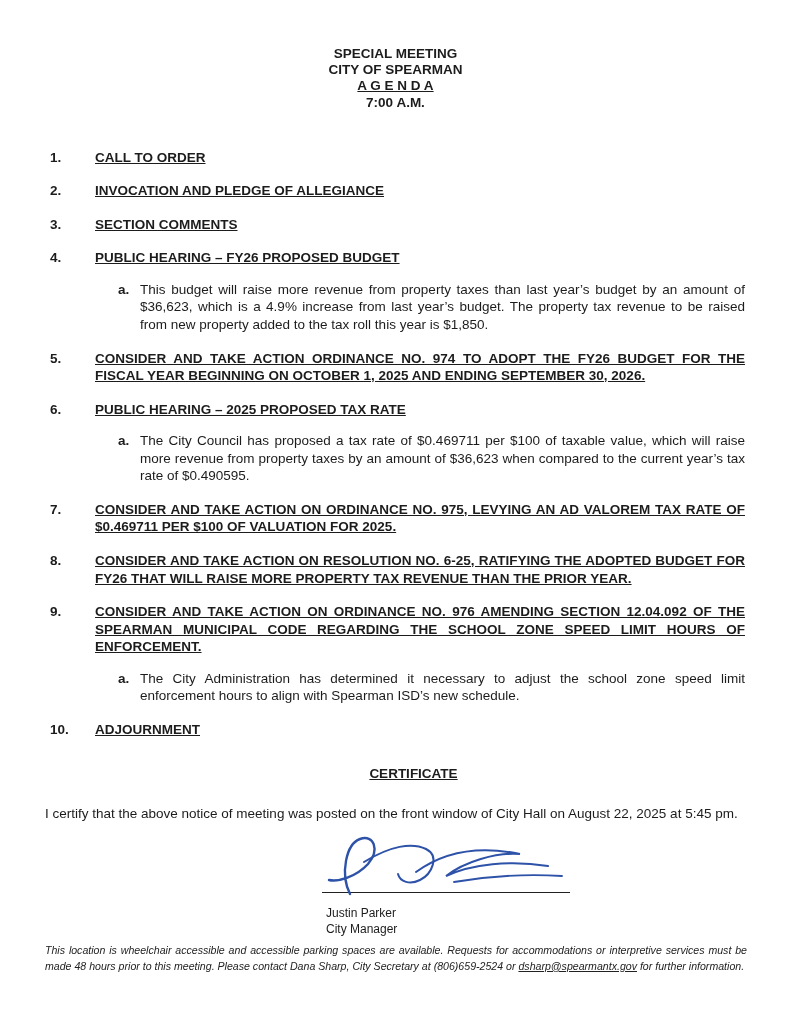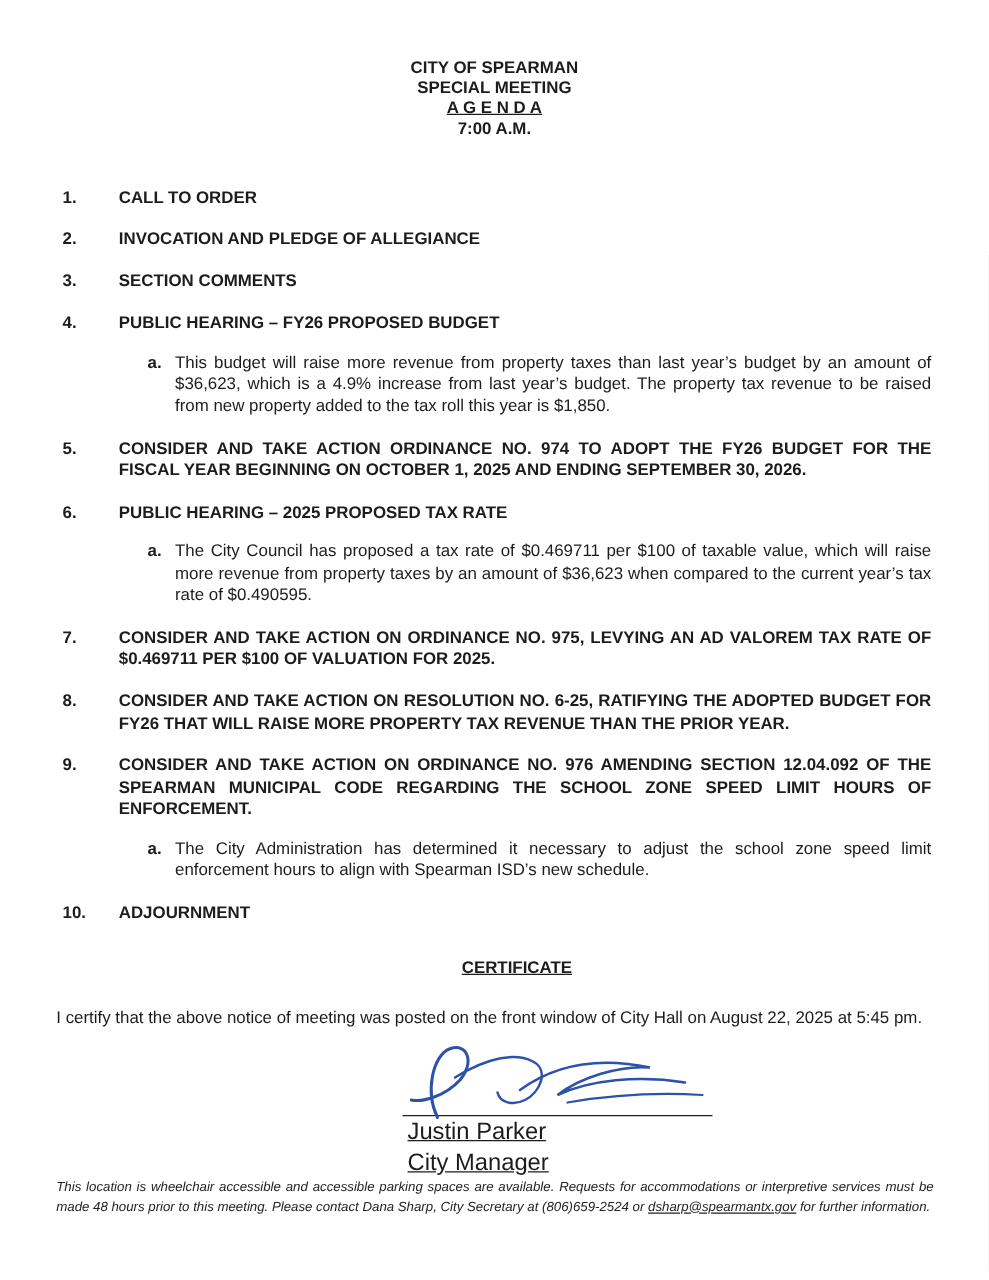--- a/index.html
+++ b/index.html
@@ -31,20 +31,21 @@
     font-weight: bold;
     font-size: 13.5px;
     line-height: 1.3;
   }
   .item-num {
     flex: 0 0 45px;
   }
   .item-text {
     flex: 1;
     text-align: justify;
+    text-decoration: underline;
   }
   .sub-row {
     display: flex;
     margin: -2px 0 16px 68px;
     font-weight: normal;
     font-size: 13.5px;
     line-height: 1.3;
   }
   .sub-letter {
     flex: 0 0 22px;
@@ -73,25 +74,24 @@
   }
   .signature-art {
     display: block;
     margin: 0 0 -14px -18px;
   }
   .signature-line {
     border-bottom: 1.5px solid #222;
     width: 248px;
   }
   .signatory {
-    margin-top: 0;
+    margin-top: 12px;
     margin-left: 4px;
-    font-size: 19px;
+    font-size: 12px;
     line-height: 1.35;
-    text-decoration: underline;
   }
   .footer {
     position: absolute;
     left: 45px;
     right: 44px;
     bottom: 50px;
     font-size: 10.6px;
     font-style: italic;
     line-height: 1.45;
     text-align: justify;
@@ -102,22 +102,22 @@
     text-decoration: underline;
     cursor: pointer;
   }
 </style>
 </head>
 <body>
 
 <div class="page">
 
   <div class="header">
+    <div>SPECIAL MEETING</div>
     <div>CITY OF SPEARMAN</div>
-    <div>SPECIAL MEETING</div>
     <div class="agenda-line">A G E N D A</div>
     <div>7:00 A.M.</div>
   </div>
 
   <div class="items">
 
     <div class="item-row">
       <div class="item-num">1.</div>
       <div class="item-text">CALL TO ORDER</div>
     </div>

